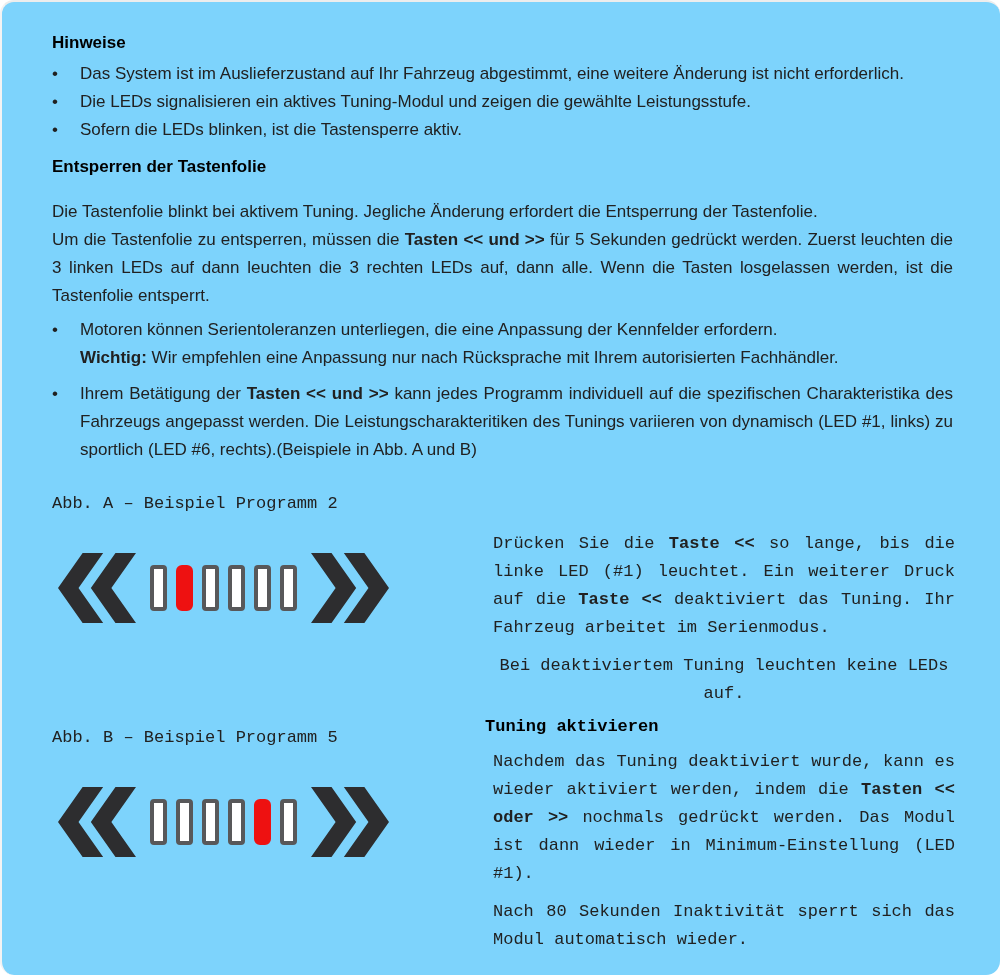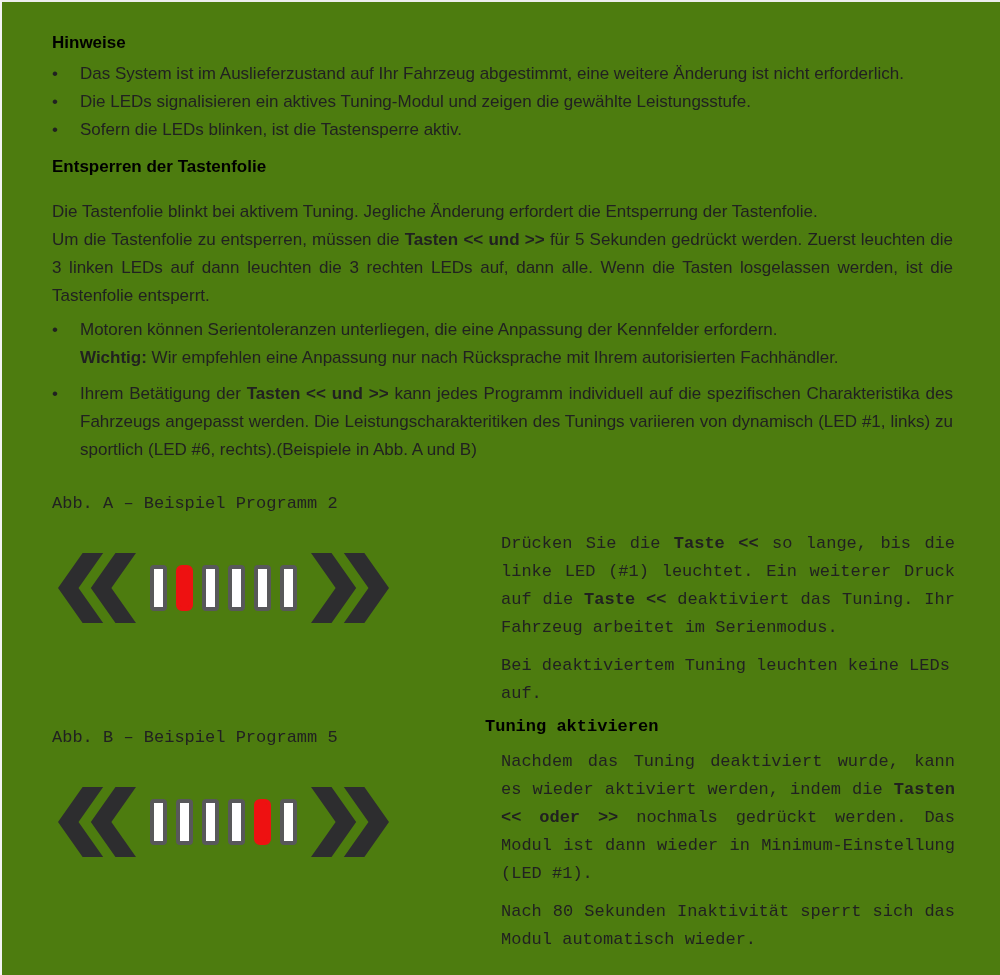--- a/index.html
+++ b/index.html
@@ -8,27 +8,28 @@
     padding: 0;
     background: #ffffff;
   }
   .page {
     position: relative;
     width: 1000px;
     height: 975px;
     box-sizing: border-box;
     padding: 30px 47px 0 50px;
     overflow: hidden;
-    background: #4d7c0f;
+    background: #7dd3fc;
     border-top: 2px solid #ededed;
     border-left: 2px solid #f3f3f3;
     font-family: "Liberation Sans", sans-serif;
     font-size: 17px;
     line-height: 28px;
     color: #212121;
+    border-radius: 14px;
   }
   .heading {
     font-weight: bold;
     color: #000000;
     line-height: 22px;
     margin: 0;
     font-size: 17px;
   }
   .s2h { margin-top: 12px; }
   .s3h { margin-top: 22px; }
@@ -92,24 +93,24 @@
   .led.active {
     background: var(--led-active, #ee1111);
     border-color: var(--led-active, #ee1111);
     border-radius: 6px;
   }
 
   .rightcol { padding-top: 34px; }
   .rightcol .rh { margin: 0; }
   .rightcol .rh2 { margin-top: 8px; }
   .rightcol p {
-    margin: 10px 0 0 16px;
+    margin: 10px 0 0 8px;
     text-align: justify;
   }
-  .rightcol p.noj { text-align: left; }
+  .rightcol p.noj { text-align: center; }
 </style>
 </head>
 <body>
 
 <div class="page">
 
   <div>
     <div class="heading">Hinweise</div>
     <ul class="bullets">
       <li>

